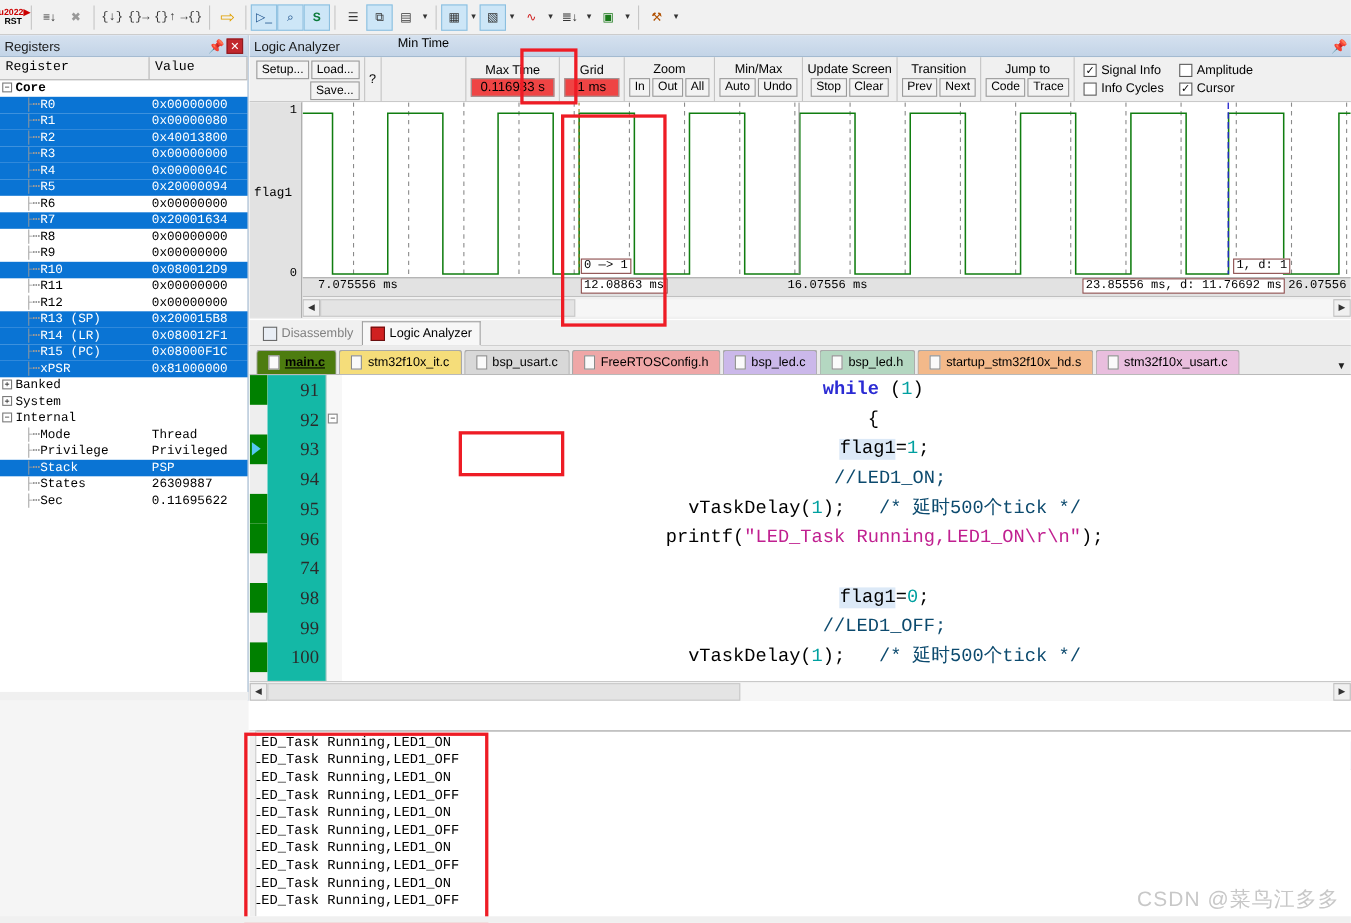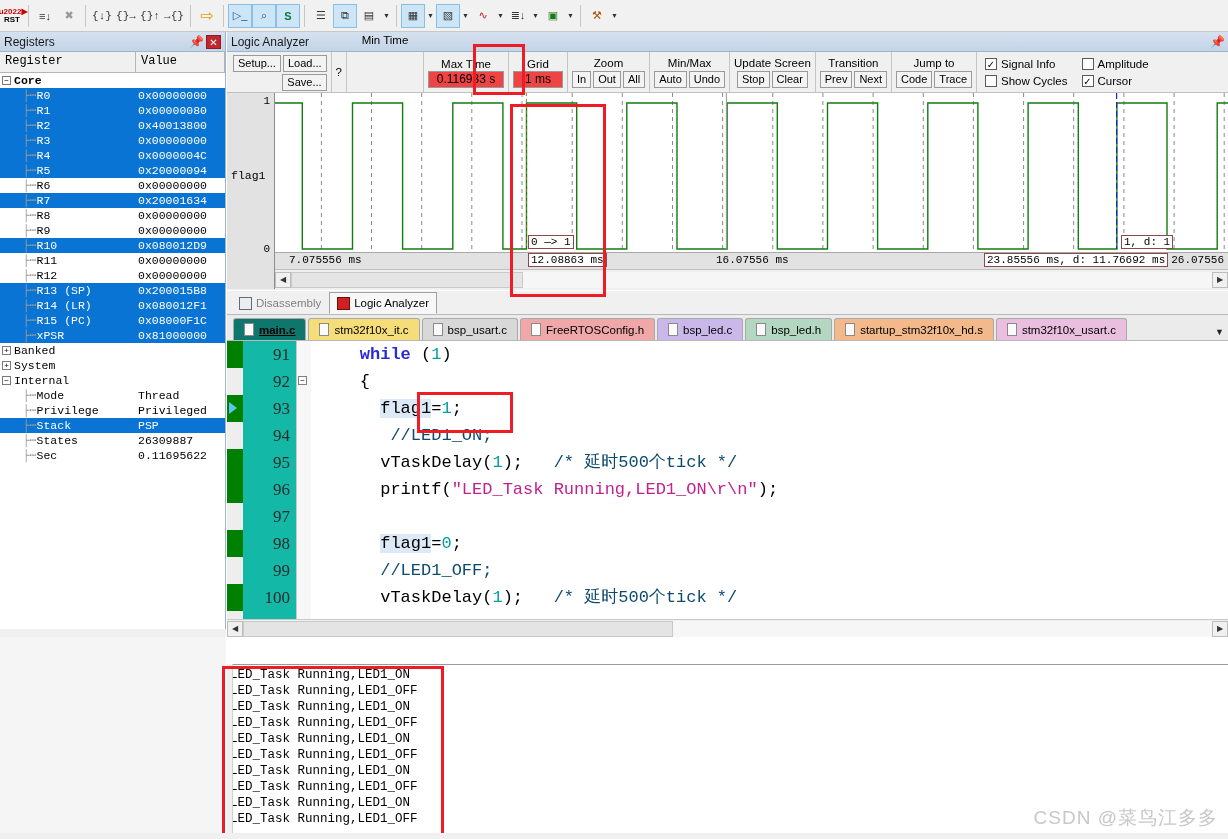--- a/index.html
+++ b/index.html
@@ -175,21 +175,21 @@
   #bpgutter { width:16px; background:#eeeeee; position:relative; }
   #linenum {
     width:54px; background:#14b8a6; border-right:1px solid #c9c9c9;
     font-family:"Liberation Serif", serif; font-size:17px; color:#2b2b2b;
     text-align:right; padding-right:6px;
   }
   #fold { width:14px; background:#f7f7f7; position:relative;}
   #code {
     flex:1; position:relative; background:#ffffff;
     font-family:"Liberation Mono", monospace; font-size:17px; white-space:pre;
-    padding-left:8px; overflow:hidden;
+    padding-left:8px; overflow:hidden;text-align:center;
   }
   .cline { height:27px; line-height:27px; }
   .kw { color:#2b2bd4; font-weight:bold; }
   .num { color:#00a0a0; }
   .cm { color:#0c4a6e; }
   .str { color:#c02090; }
   .fn { color:#000000; }
   .hl { background:#dce9f7; }
   #hscroll2 {
     height:18px; background:#f0f0f0; border-top:1px solid #c9c9c9;
@@ -402,21 +402,21 @@
         <span class="la-btn">Trace</span>
       </div>
     </div>
     <div class="la-grp" style="border-right:none;align-items:flex-start;padding-left:8px;">
       <div class="cb-row">
         <span class="cbx">✓</span>
         <span class="cb-lab">Signal Info</span>
       </div>
       <div class="cb-row">
         <span class="cbx"></span>
-        <span class="cb-lab">Show Cycles</span>
+        <span class="cb-lab">Info Cycles</span>
       </div>
     </div>
     <div class="la-grp" style="border-right:none;align-items:flex-start;padding-left:10px;">
       <div class="cb-row">
         <span class="cbx"></span>
         <span class="cb-lab">Amplitude</span>
       </div>
       <div class="cb-row">
         <span class="cbx">✓</span>
         <span class="cb-lab">Cursor</span>
@@ -484,21 +484,21 @@
     <span>Disassembly</span>
   </div>
   <div class="dock-tab active">
     <span class="ico-sq" style="background:#d02020;border:1px solid #6a1010;"></span>
     <span>Logic Analyzer</span>
   </div>
 </div>
 
 <div id="editor">
   <div id="file-tabs">
-      <div class="ftab active" style="background: #0f766e;">
+      <div class="ftab active" style="background: #4d7c0f;">
         <span class="pgicon"></span>
         <span class="lbl">main.c</span>
       </div>
       <div class="ftab" style="background: rgb(245, 221, 122);">
         <span class="pgicon"></span>
         <span class="lbl">stm32f10x_it.c</span>
       </div>
       <div class="ftab" style="background: rgb(216, 216, 216);">
         <span class="pgicon"></span>
         <span class="lbl">bsp_usart.c</span>
@@ -551,21 +551,21 @@
           <span style="position:absolute;left:0;top:0;width:16px;height:27px;background:#008000;"></span>
         </div>
       </div>
     <div id="linenum">
         <div class="cline">91</div>
         <div class="cline">92</div>
         <div class="cline">93</div>
         <div class="cline">94</div>
         <div class="cline">95</div>
         <div class="cline">96</div>
-        <div class="cline">97</div>
+        <div class="cline">74</div>
         <div class="cline">98</div>
         <div class="cline">99</div>
         <div class="cline">100</div>
       </div>
     <div id="fold">
         <div class="cline" style="position: relative;"></div>
         <div class="cline" style="position: relative;">
           <span style="position:absolute;left:1px;top:8px;width:9px;height:9px;border:1px solid #808080;background:#fff;font-size:8px;line-height:7px;text-align:center;font-family:'Liberation Sans',sans-serif;">−</span>
         </div>
         <div class="cline" style="position: relative;"></div>

